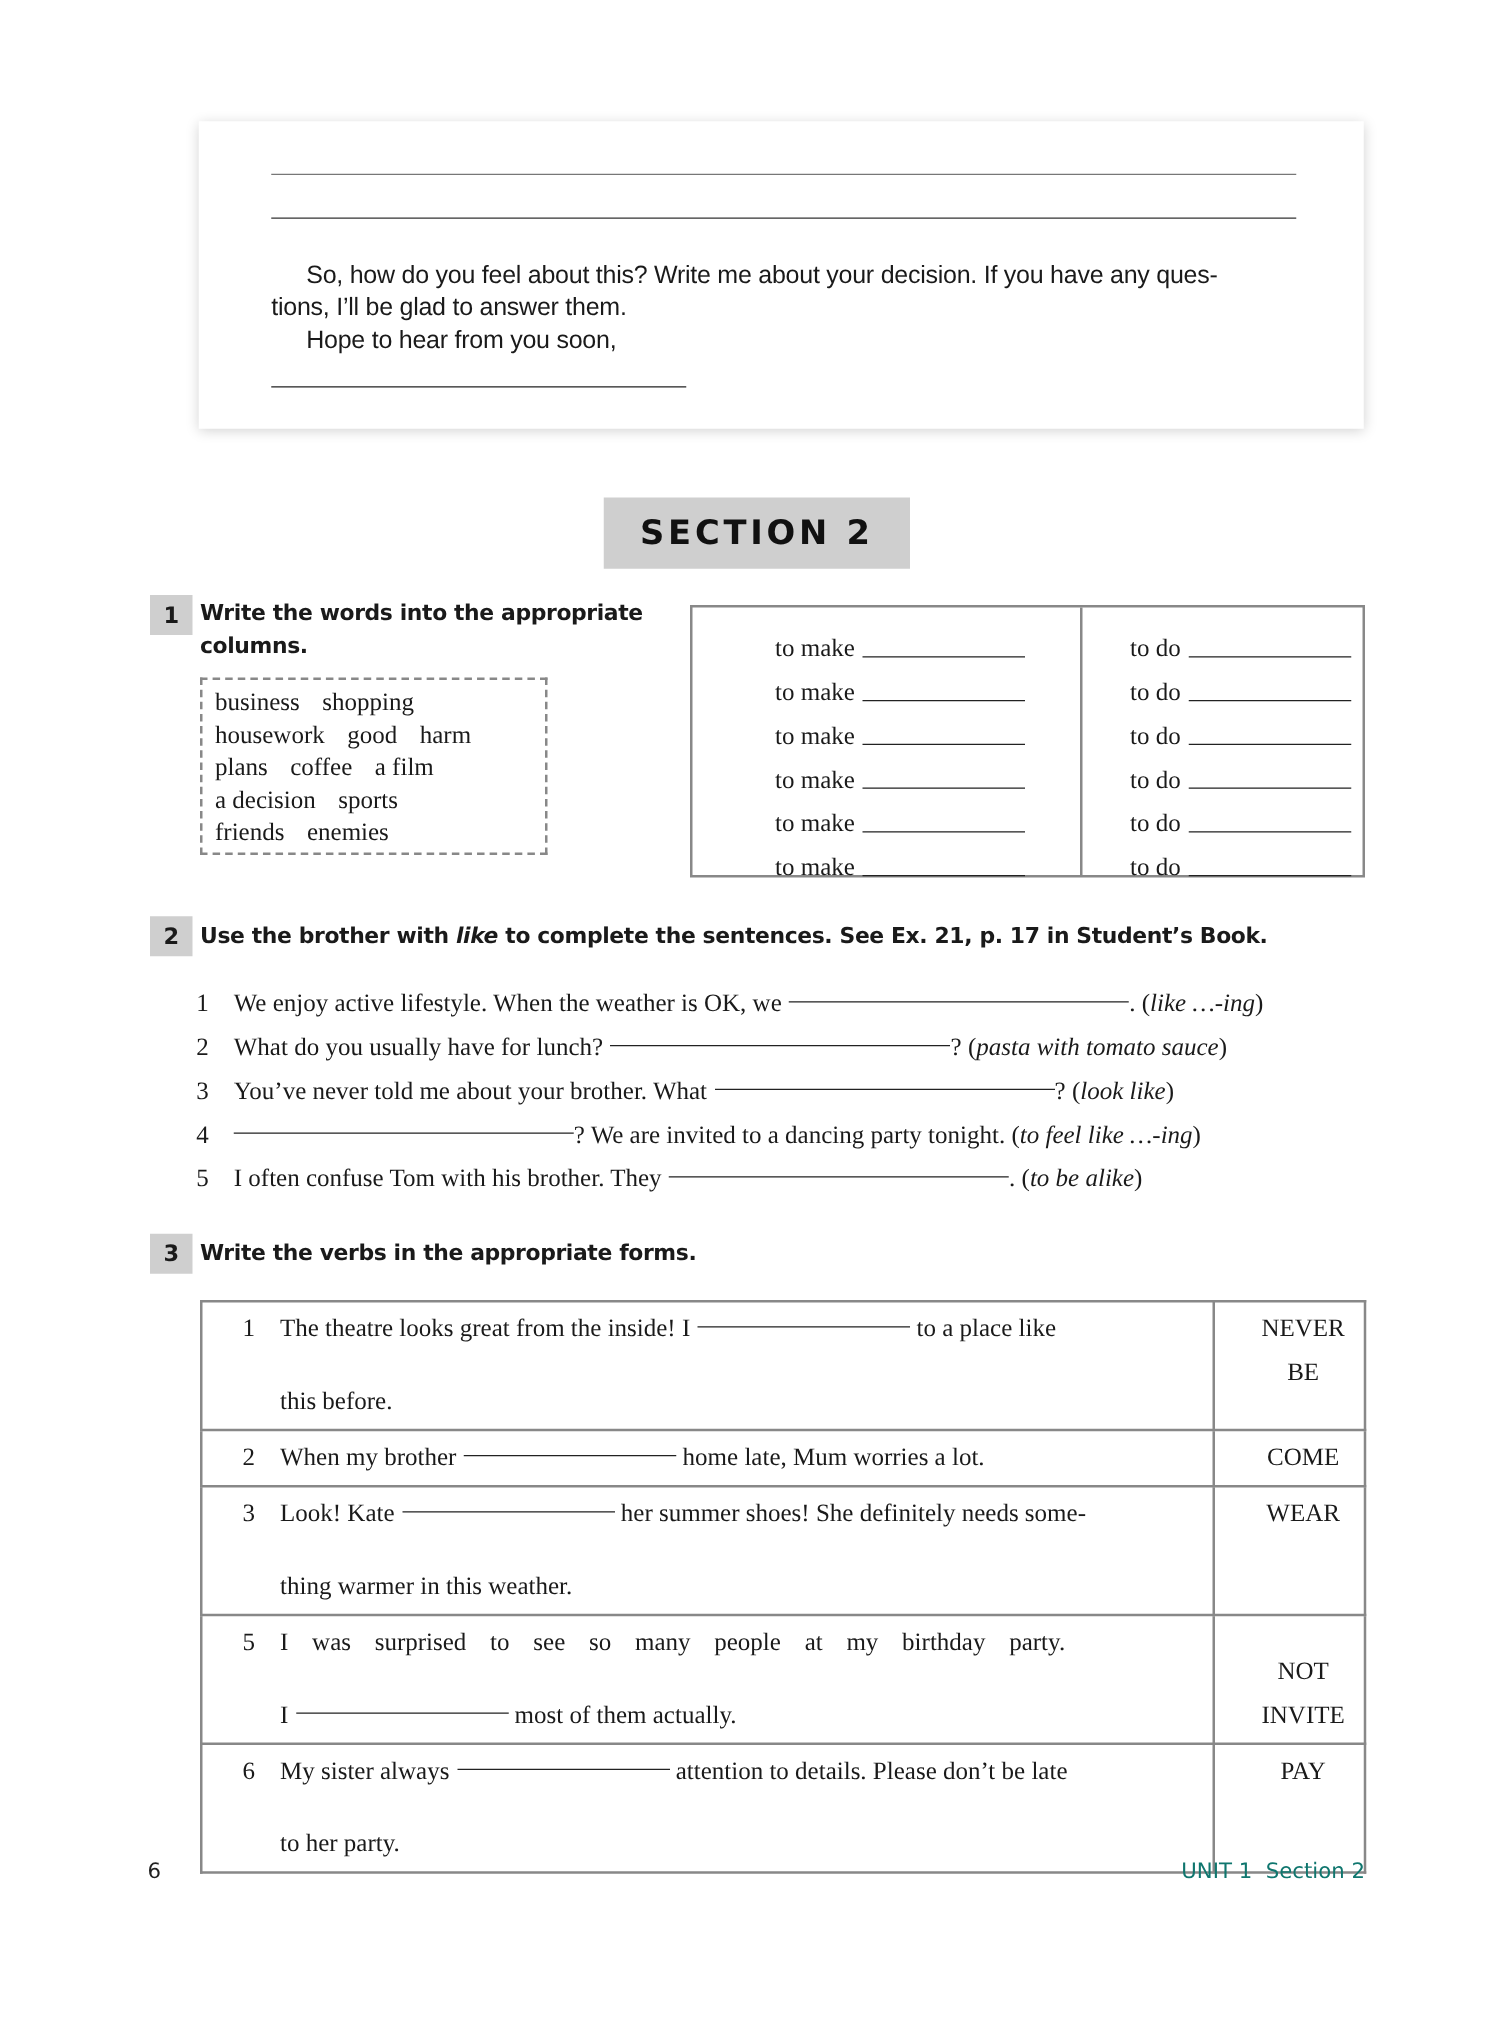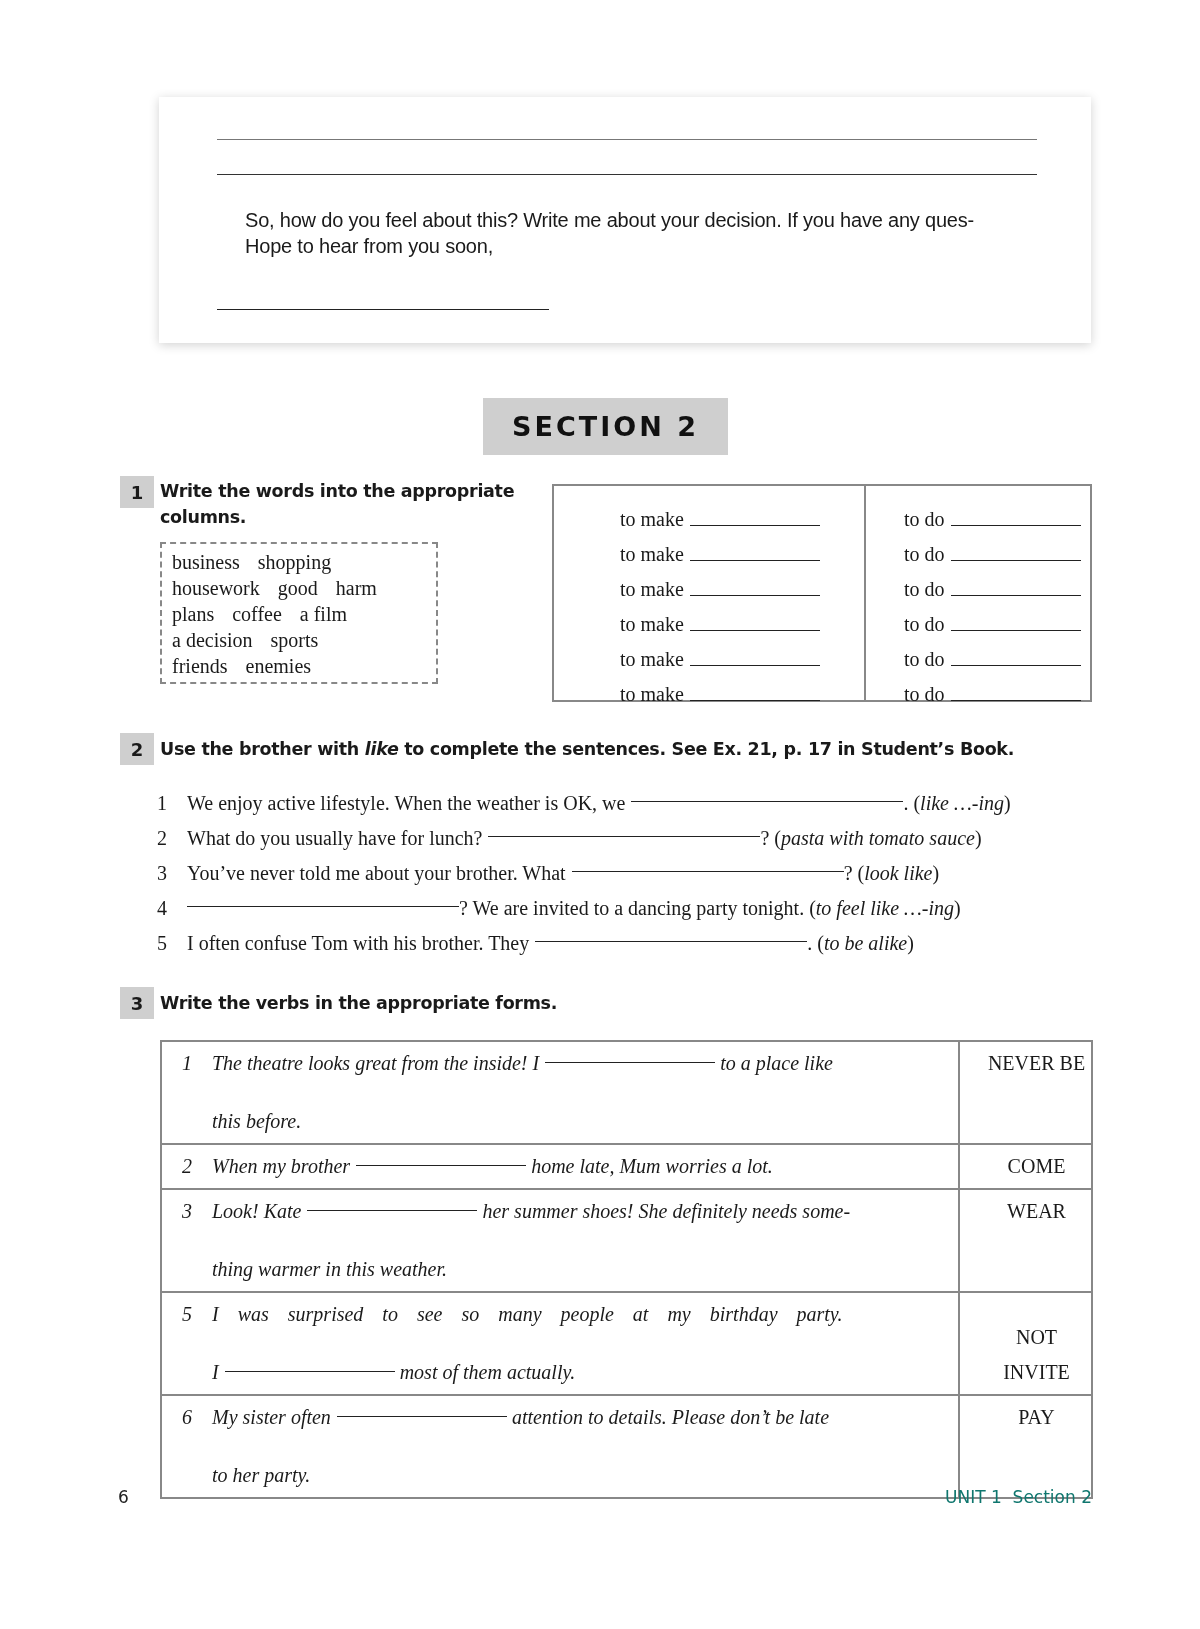--- a/index.html
+++ b/index.html
@@ -40,37 +40,38 @@
 
   
   .sentences { position:absolute; left:157px; top:786px; width:940px; font-family:"Liberation Serif", serif; font-size:20px; }
   .sent { height:35px; display:flex; align-items:center; white-space:nowrap; }
   .sent .n { width:30px; display:inline-block; }
   .sent i { font-style:italic; }
 
   
   .vtable { position:absolute; left:160px; top:1040px; width:933px; border-collapse:collapse; font-family:"Liberation Serif", serif; font-size:20px; }
   .vtable td { border:2px solid #888; vertical-align:top;text-align:center; }
-  .vtable td.txt { width:764px; padding:4px 12px 4px 20px; line-height:35px; text-align:justify;font-style:italic; }
+  .vtable td.txt { width:764px; padding:4px 12px 4px 32px; line-height:35px; text-align:justify; }
   .vtable td.verb { padding:4px 0 4px 22px; line-height:35px; }
   .vtable .n { display:inline-block; width:30px; }
   .vtable .cont { padding-left:30px;margin-top:23px; }
   .vtable .blank { margin-bottom:7px; }
 
   .footer-num { position:absolute; left:118px; top:1487px; font-family:"DejaVu Sans", sans-serif; font-size:17px; color:#222; }
   .footer-unit { position:absolute; right:108px; top:1487px; font-family:"DejaVu Sans", sans-serif; font-size:17px; color:#0f766e; }
 </style>
 </head>
 <body>
 
 <div class="card">
   <div class="wline" style="top:42px;"></div>
   <div class="wline" style="top:77px; border-top-color:#333;"></div>
   <div class="card-text">
     <div><span class="indent"></span><span>So, how do you feel about this? Write me about your decision. If you have any ques-</span></div>
+    <div>tions, I’ll be glad to answer them.</div>
     <div><span class="indent"></span><span>Hope to hear from you soon,</span></div>
   </div>
   <div class="sig-line"></div>
 </div>
 
 <div class="section-badge">SECTION 2</div>
 
 <div class="ex-num" style="left:120px; top:476px;">1</div>
 <div class="ex-title" style="left:160px; top:478px; width:360px;">Write the words into the appropriate columns.</div>
 
@@ -197,20 +198,20 @@
   </tr>
   <tr>
     <td class="txt"><span class="n">3</span><span>Look! Kate</span><span class="blank" style="width:170px"></span> <span>her summer shoes! She definitely needs some-</span><div class="cont">thing warmer in this weather.</div></td>
     <td class="verb">WEAR</td>
   </tr>
   <tr>
     <td class="txt"><span class="n">5</span><span style="word-spacing:14px;">I was surprised to see so many people at my birthday party.</span><div class="cont"><span>I</span><span class="blank" style="width:170px"></span> <span>most of them actually.</span></div></td>
     <td class="verb" style="vertical-align:bottom;">NOT INVITE</td>
   </tr>
   <tr>
-    <td class="txt"><span class="n">6</span><span>My sister often</span><span class="blank" style="width:170px"></span> <span>attention to details. Please don’t be late</span><div class="cont">to her party.</div></td>
+    <td class="txt"><span class="n">6</span><span>My sister always</span><span class="blank" style="width:170px"></span> <span>attention to details. Please don’t be late</span><div class="cont">to her party.</div></td>
     <td class="verb">PAY</td>
   </tr>
 </tbody>
   </table>
 
 <div class="footer-num">6</div>
 <div class="footer-unit"><span>UNIT 1</span>&nbsp;&nbsp;<span>Section 2</span></div>
 
 </body></html>

